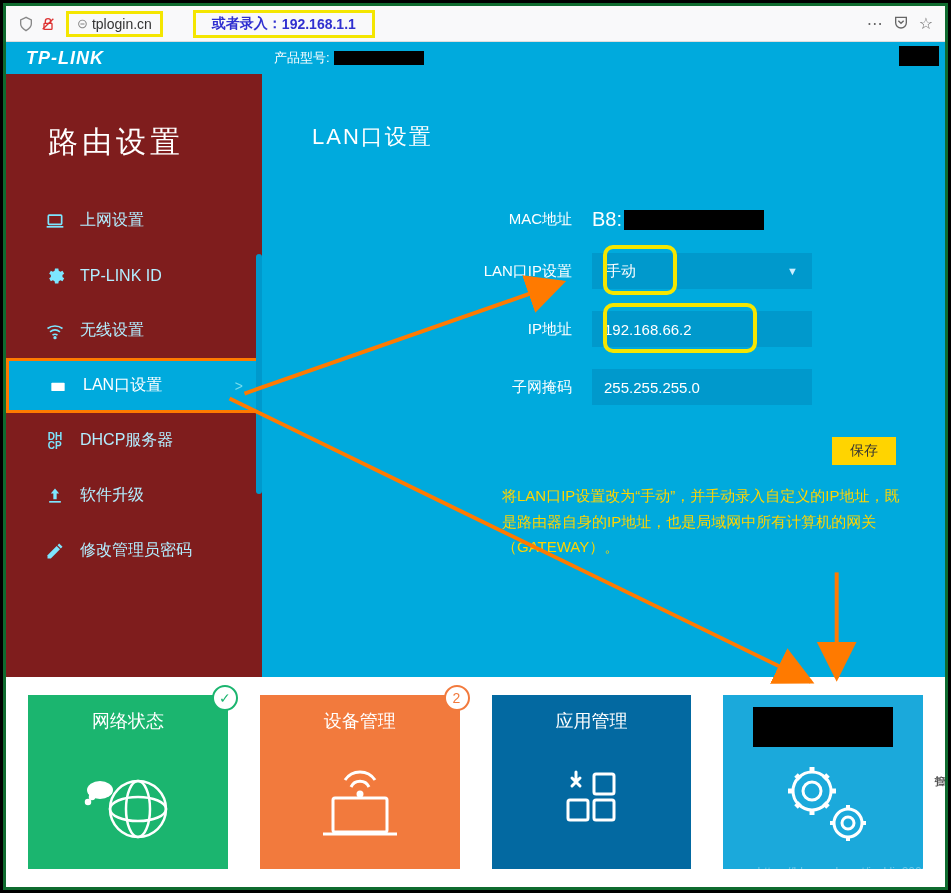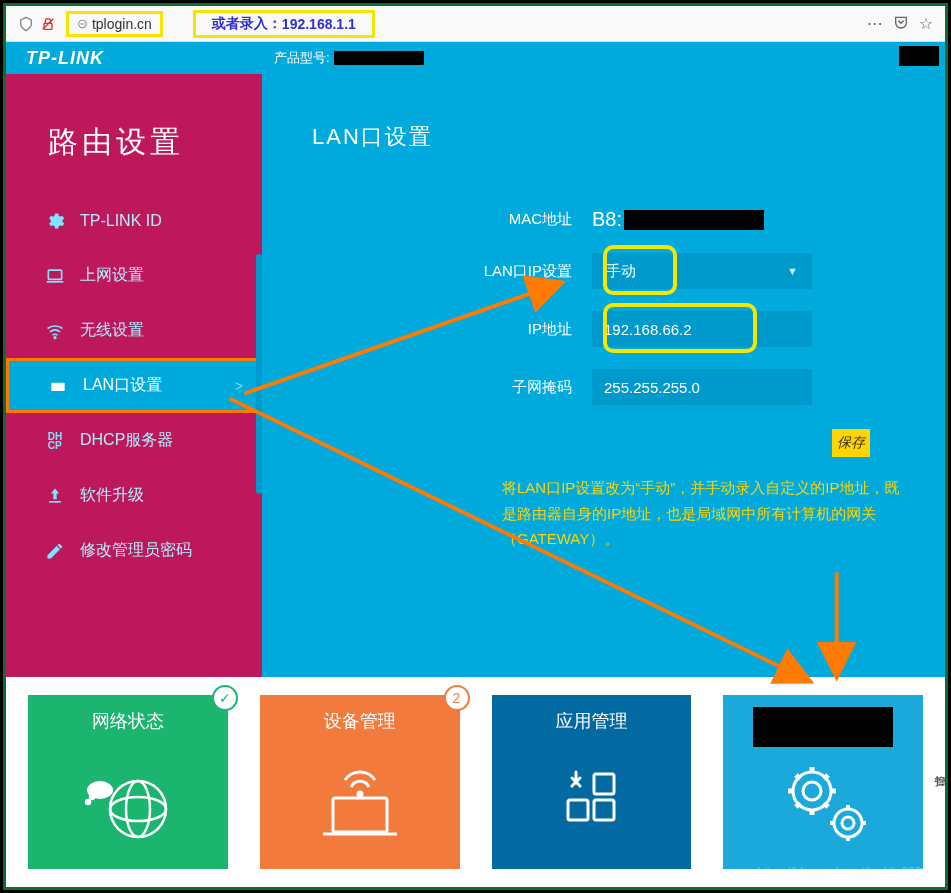--- a/index.html
+++ b/index.html
@@ -19,21 +19,21 @@
   .app { position: absolute; top: 36px; left: 0; right: 0; bottom: 0; display: flex; flex-direction: column; }
   .topbar { height: 32px; background: #00aadd; display: flex; align-items: center; padding-left: 20px; }
   .brand { color: #fff; font-weight: bold; font-style: italic; font-size: 18px; letter-spacing: 1px; }
   .model { margin-left: 170px; color: #fff; font-size: 13px; display: flex; align-items: center; }
   .model-black { display: inline-block; width: 90px; height: 14px; background: #000; margin-left: 4px; }
   .topbar-right-black { position: absolute; right: 6px; top: 4px; width: 40px; height: 20px; background: #000; }
   
   .main-row { flex: 1; display: flex; background: #00aadd; position: relative; }
   
   
-  .sidebar { width: 256px; background: #be185d; position: relative; }
+  .sidebar { width: 256px; background: #7f1d1d; position: relative; }
   .sidebar-title { color: #fff; font-size: 30px; font-weight: normal; padding: 48px 0 30px 42px; letter-spacing: 4px; }
   .side-item { display: flex; align-items: center; height: 55px; padding-left: 38px; color: #b3eeff; font-size: 16px; position: relative; cursor: pointer; }
   .side-item.active { background: #00aadd; color: #fff; border: 3px solid #ff7a00; }
   .side-item.active::after { content: ">"; position: absolute; right: 16px; color: #7de; font-size: 14px; }
   .side-icon { width: 22px; height: 22px; margin-right: 14px; display: inline-flex; align-items: center; justify-content: center; }
   .side-icon svg { width: 20px; height: 20px; }
   .side-scrollbar { position: absolute; right: 0; top: 180px; width: 6px; height: 240px; background: #0099cc; border-radius: 3px; }
   
   
   .content { flex: 1; padding: 48px 40px 20px 50px; color: #fff; position: relative; }
@@ -41,21 +41,21 @@
   
   .form-row { display: flex; align-items: center; margin-bottom: 22px; }
   .form-label { width: 280px; text-align: right; font-size: 15px; padding-right: 20px; }
   .form-value-text { font-size: 20px; display: flex; align-items: center; }
   .black-box { display: inline-block; background: #000; }
   .input-field { width: 220px; height: 36px; background: #0099cc; border: none; color: #fff; padding: 0 12px; font-size: 15px; outline: none; }
   .select-field { width: 220px; height: 36px; background: #0099cc; display: flex; align-items: center; justify-content: space-between; padding: 0 14px; font-size: 15px; cursor: pointer; position: relative; }
   .select-caret { color: #cceeff; font-size: 11px; }
   .yellow-ring { position: absolute; border: 4px solid #f4e600; border-radius: 10px; pointer-events: none; }
   
-  .save-btn { display: inline-block; background: #ffd400; color: #333; font-size: 14px; padding: 5px 5px; border: none; cursor: pointer; margin-left: 520px; margin-top: 2px; font-style: italic; }
+  .save-btn { display: inline-block; background: #ffd400; color: #333; font-size: 14px; padding: 5px 18px; border: none; cursor: pointer; margin-left: 520px; margin-top: 10px; }
   
   .note { color: #ffd400; font-size: 15px; line-height: 1.7; margin-top: 18px; padding-left: 190px; }
   
   
   .tiles { background: #fff; padding: 18px 22px 18px 22px; display: flex; gap: 32px; position: relative; }
   .tile { flex: 1; max-width: 204px; height: 174px; color: #fff; position: relative; padding: 14px; display: flex; flex-direction: column; align-items: center; cursor: pointer; }
   .tile-title { font-size: 18px; font-weight: normal; margin-bottom: 10px; }
   .tile-icon-area { flex: 1; display: flex; align-items: center; justify-content: center; width: 100%; }
   .tile-badge { position: absolute; top: -10px; right: -10px; width: 26px; height: 26px; border-radius: 50%; border: 2px solid; display: flex; align-items: center; justify-content: center; font-size: 14px; background: #fff; }
   .tile.green { background: #1bb56f; } .tile.green .tile-badge { border-color: #1bb56f; color: #1bb56f; }
@@ -117,34 +117,34 @@
       <span class="topbar-right-black"></span>
     </div>
 
     <div class="main-row">
 
       <div class="sidebar">
         <div class="sidebar-title">路由设置</div>
 
         <div class="side-item">
           <span class="side-icon">
-              <svg viewBox="0 0 24 24" fill="#7de6ff">
-                <path d="M12 8a4 4 0 1 0 0 8 4 4 0 0 0 0-8zm9 4a7 7 0 0 0-.1-1.2l2.1-1.6-2-3.4-2.5 1a7 7 0 0 0-2-1.2L16 3h-4l-.5 2.6a7 7 0 0 0-2 1.2l-2.5-1-2 3.4 2.1 1.6A7 7 0 0 0 7 12c0 .4 0 .8.1 1.2L5 14.8l2 3.4 2.5-1a7 7 0 0 0 2 1.2L12 21h4l.5-2.6a7 7 0 0 0 2-1.2l2.5 1 2-3.4-2.1-1.6c.1-.4.1-.8.1-1.2z"></path>
-              </svg>
-            </span>
-          <span>TP-LINK ID</span>
-        </div>
-        <div class="side-item">
-          <span class="side-icon">
               <svg viewBox="0 0 24 24" fill="none" stroke="#7de6ff" stroke-width="2">
                 <rect x="4" y="5" width="16" height="11" rx="1"></rect>
                 <line x1="2" y1="19" x2="22" y2="19"></line>
               </svg>
             </span>
           <span>上网设置</span>
+        </div>
+        <div class="side-item">
+          <span class="side-icon">
+              <svg viewBox="0 0 24 24" fill="#7de6ff">
+                <path d="M12 8a4 4 0 1 0 0 8 4 4 0 0 0 0-8zm9 4a7 7 0 0 0-.1-1.2l2.1-1.6-2-3.4-2.5 1a7 7 0 0 0-2-1.2L16 3h-4l-.5 2.6a7 7 0 0 0-2 1.2l-2.5-1-2 3.4 2.1 1.6A7 7 0 0 0 7 12c0 .4 0 .8.1 1.2L5 14.8l2 3.4 2.5-1a7 7 0 0 0 2 1.2L12 21h4l.5-2.6a7 7 0 0 0 2-1.2l2.5 1 2-3.4-2.1-1.6c.1-.4.1-.8.1-1.2z"></path>
+              </svg>
+            </span>
+          <span>TP-LINK ID</span>
         </div>
         <div class="side-item">
           <span class="side-icon">
               <svg viewBox="0 0 24 24" fill="none" stroke="#7de6ff" stroke-width="2">
                 <path d="M3 9a15 15 0 0 1 18 0"></path>
                 <path d="M6 13a10 10 0 0 1 12 0"></path>
                 <path d="M9 17a5 5 0 0 1 6 0"></path>
                 <circle cx="12" cy="20" r="1" fill="#7de6ff"></circle>
               </svg>
             </span>

